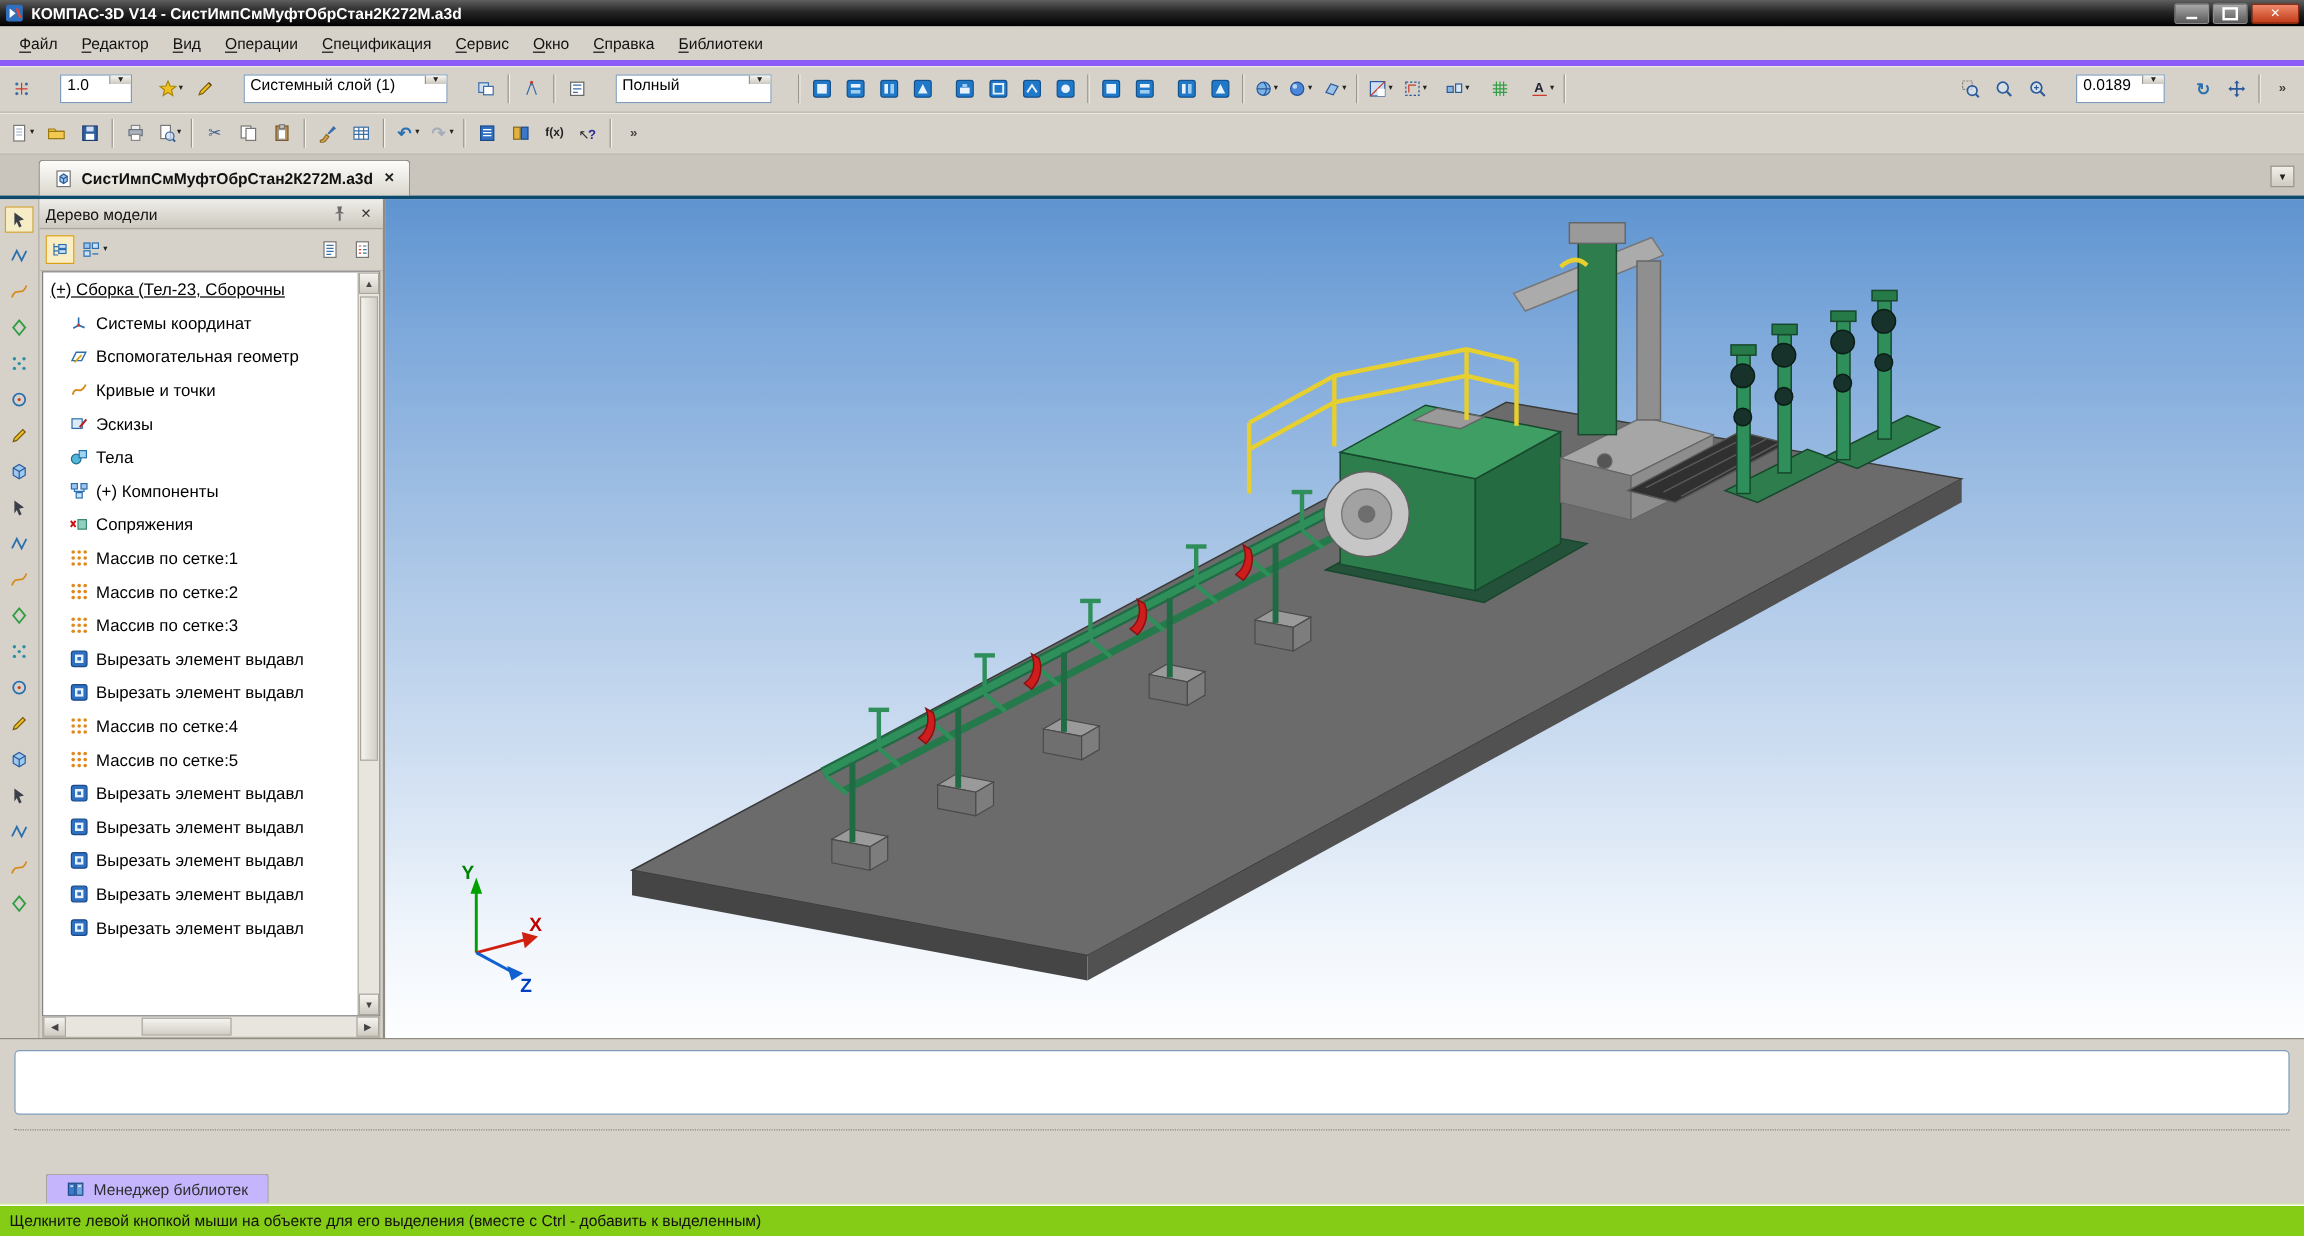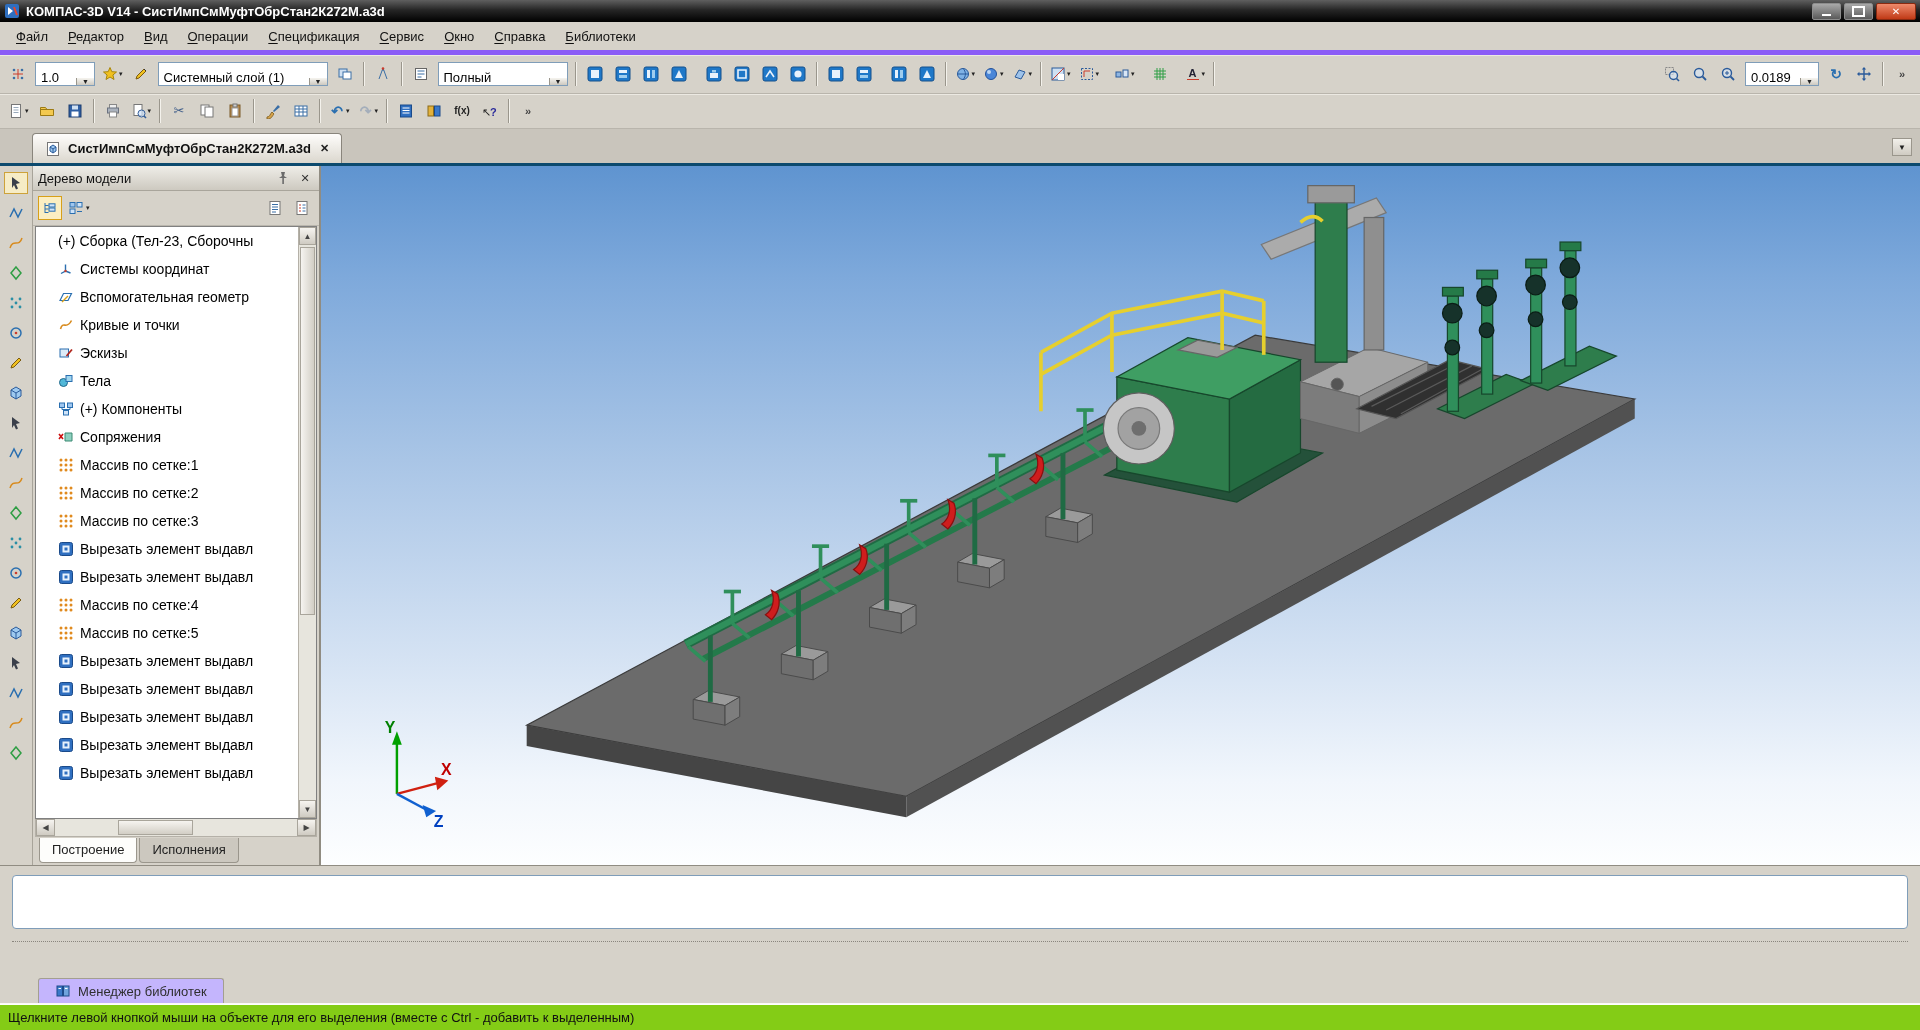--- a/index.html
+++ b/index.html
@@ -29,21 +29,21 @@
   .toolbar.row1{height:38px;}
   .toolbar.row2{height:34px;}
   .tb-btn{height:26px;min-width:26px;padding:1px 2px;margin:0 1px;border:1px solid transparent;
     background:transparent;display:inline-flex;align-items:center;justify-content:center;gap:1px;}
   .tb-sep{width:0;height:24px;margin:0 4px;border-left:1px solid #9a968c;border-right:1px solid #f4f2ec;}
   .tb-gap{width:7px;}
   .tb-flex{flex:1;}
   .mini-arrow{font-size:7px;color:#222;line-height:10px;}
   .icon16{width:16px;height:16px;display:inline-block;line-height:0;}
   .icon16 svg{width:16px;height:16px;display:block;}
-  .combo{display:inline-flex;align-items:flex-end;height:22px;margin:0 3px;background:#fff;
+  .combo{display:inline-flex;align-items:flex-start;height:22px;margin:0 18px;background:#fff;
     border:1px solid #7f9db9;}
   .combo-val{flex:1;display:flex;align-items:center;padding:0 5px;font-size:13px;white-space:nowrap;overflow:hidden;}
   .combo-arrow{width:17px;display:flex;align-items:center;justify-content:center;font-size:7px;color:#222;
     background:linear-gradient(180deg,#f6f4ef,#cdc9c0);border-left:1px solid #9a968c;}
 
   
   .tabbar{height:34px;flex:0 0 auto;display:flex;align-items:flex-end;background:#c9c5bc;
     border-bottom:3px solid #0c4a6e;}
   .doc-tab{height:29px;margin-left:32px;display:flex;align-items:center;gap:7px;padding:0 12px;
     background:linear-gradient(180deg,#fefdfb,#dbd7ce);border:1px solid #89857c;border-bottom:none;
@@ -72,21 +72,21 @@
   .tree-toolbar{height:30px;flex:0 0 auto;display:flex;align-items:center;gap:3px;padding:2px 5px;
     border-bottom:1px solid #bab6ad;}
   .ttb-btn{height:24px;min-width:24px;padding:1px 2px;display:inline-flex;align-items:center;
     justify-content:center;gap:2px;border:1px solid transparent;background:transparent;}
   .ttb-btn.active{background:#fbeec2;border-color:#d8a018;}
   .ttb-spacer{flex:1;}
   .tree-body{flex:1;position:relative;margin:0 2px;background:#fff;border:1px solid #808080;overflow:hidden;}
   .tree-rows{position:absolute;top:0;left:0;right:17px;bottom:0;overflow:hidden;}
   .tree-row{height:28px;display:flex;align-items:center;gap:6px;padding-left:22px;font-size:14px;
     color:#000;white-space:nowrap;cursor:default;}
-  .tree-row.root{padding-left:22px;}
+  .tree-row.root{padding-left:6px;text-decoration:underline;}
   .vscroll{position:absolute;top:0;right:0;bottom:0;width:17px;background:#e7e5dd;border-left:1px solid #b5b1a8;
     display:flex;flex-direction:column;}
   .vs-btn{height:16px;flex:0 0 auto;display:flex;align-items:center;justify-content:center;font-size:8px;color:#444;
     background:linear-gradient(180deg,#f6f4f0,#cfcbc2);border:1px solid #a9a59b;}
   .vs-track{flex:1;position:relative;}
   .vs-thumb{position:absolute;left:1px;right:1px;top:2px;height:66%;
     background:linear-gradient(90deg,#f6f4f0,#d2cec5);border:1px solid #a9a59b;}
   .hscroll{height:17px;flex:0 0 auto;margin:0 2px;display:flex;background:#e7e5dd;
     border:1px solid #b5b1a8;border-top:none;}
   .hs-btn{width:17px;display:flex;align-items:center;justify-content:center;font-size:8px;color:#444;
@@ -1049,24 +1049,20 @@
           <span class="vs-btn">▼</span>
         </div>
       </div>
       <div class="hscroll">
         <span class="hs-btn">◀</span>
         <span class="hs-track">
             <span class="hs-thumb"></span>
           </span>
         <span class="hs-btn">▶</span>
       </div>
-      <div class="tree-tabs">
-          <span class="tree-tab active">Построение</span>
-          <span class="tree-tab">Исполнения</span>
-        </div>
     </div>
 
     <div class="viewport">
       <svg class="scene" viewBox="0 0 1306 570" preserveAspectRatio="none">
 
         <g>
           <polygon points="168,456 478,514 1073,190 763,138" fill="#6b6b6b" stroke="#3a3a3a"></polygon>
           <polygon points="168,456 478,514 478,531 168,473" fill="#454545"></polygon>
           <polygon points="478,514 1073,190 1073,206 478,531" fill="#515151"></polygon>
         </g>

